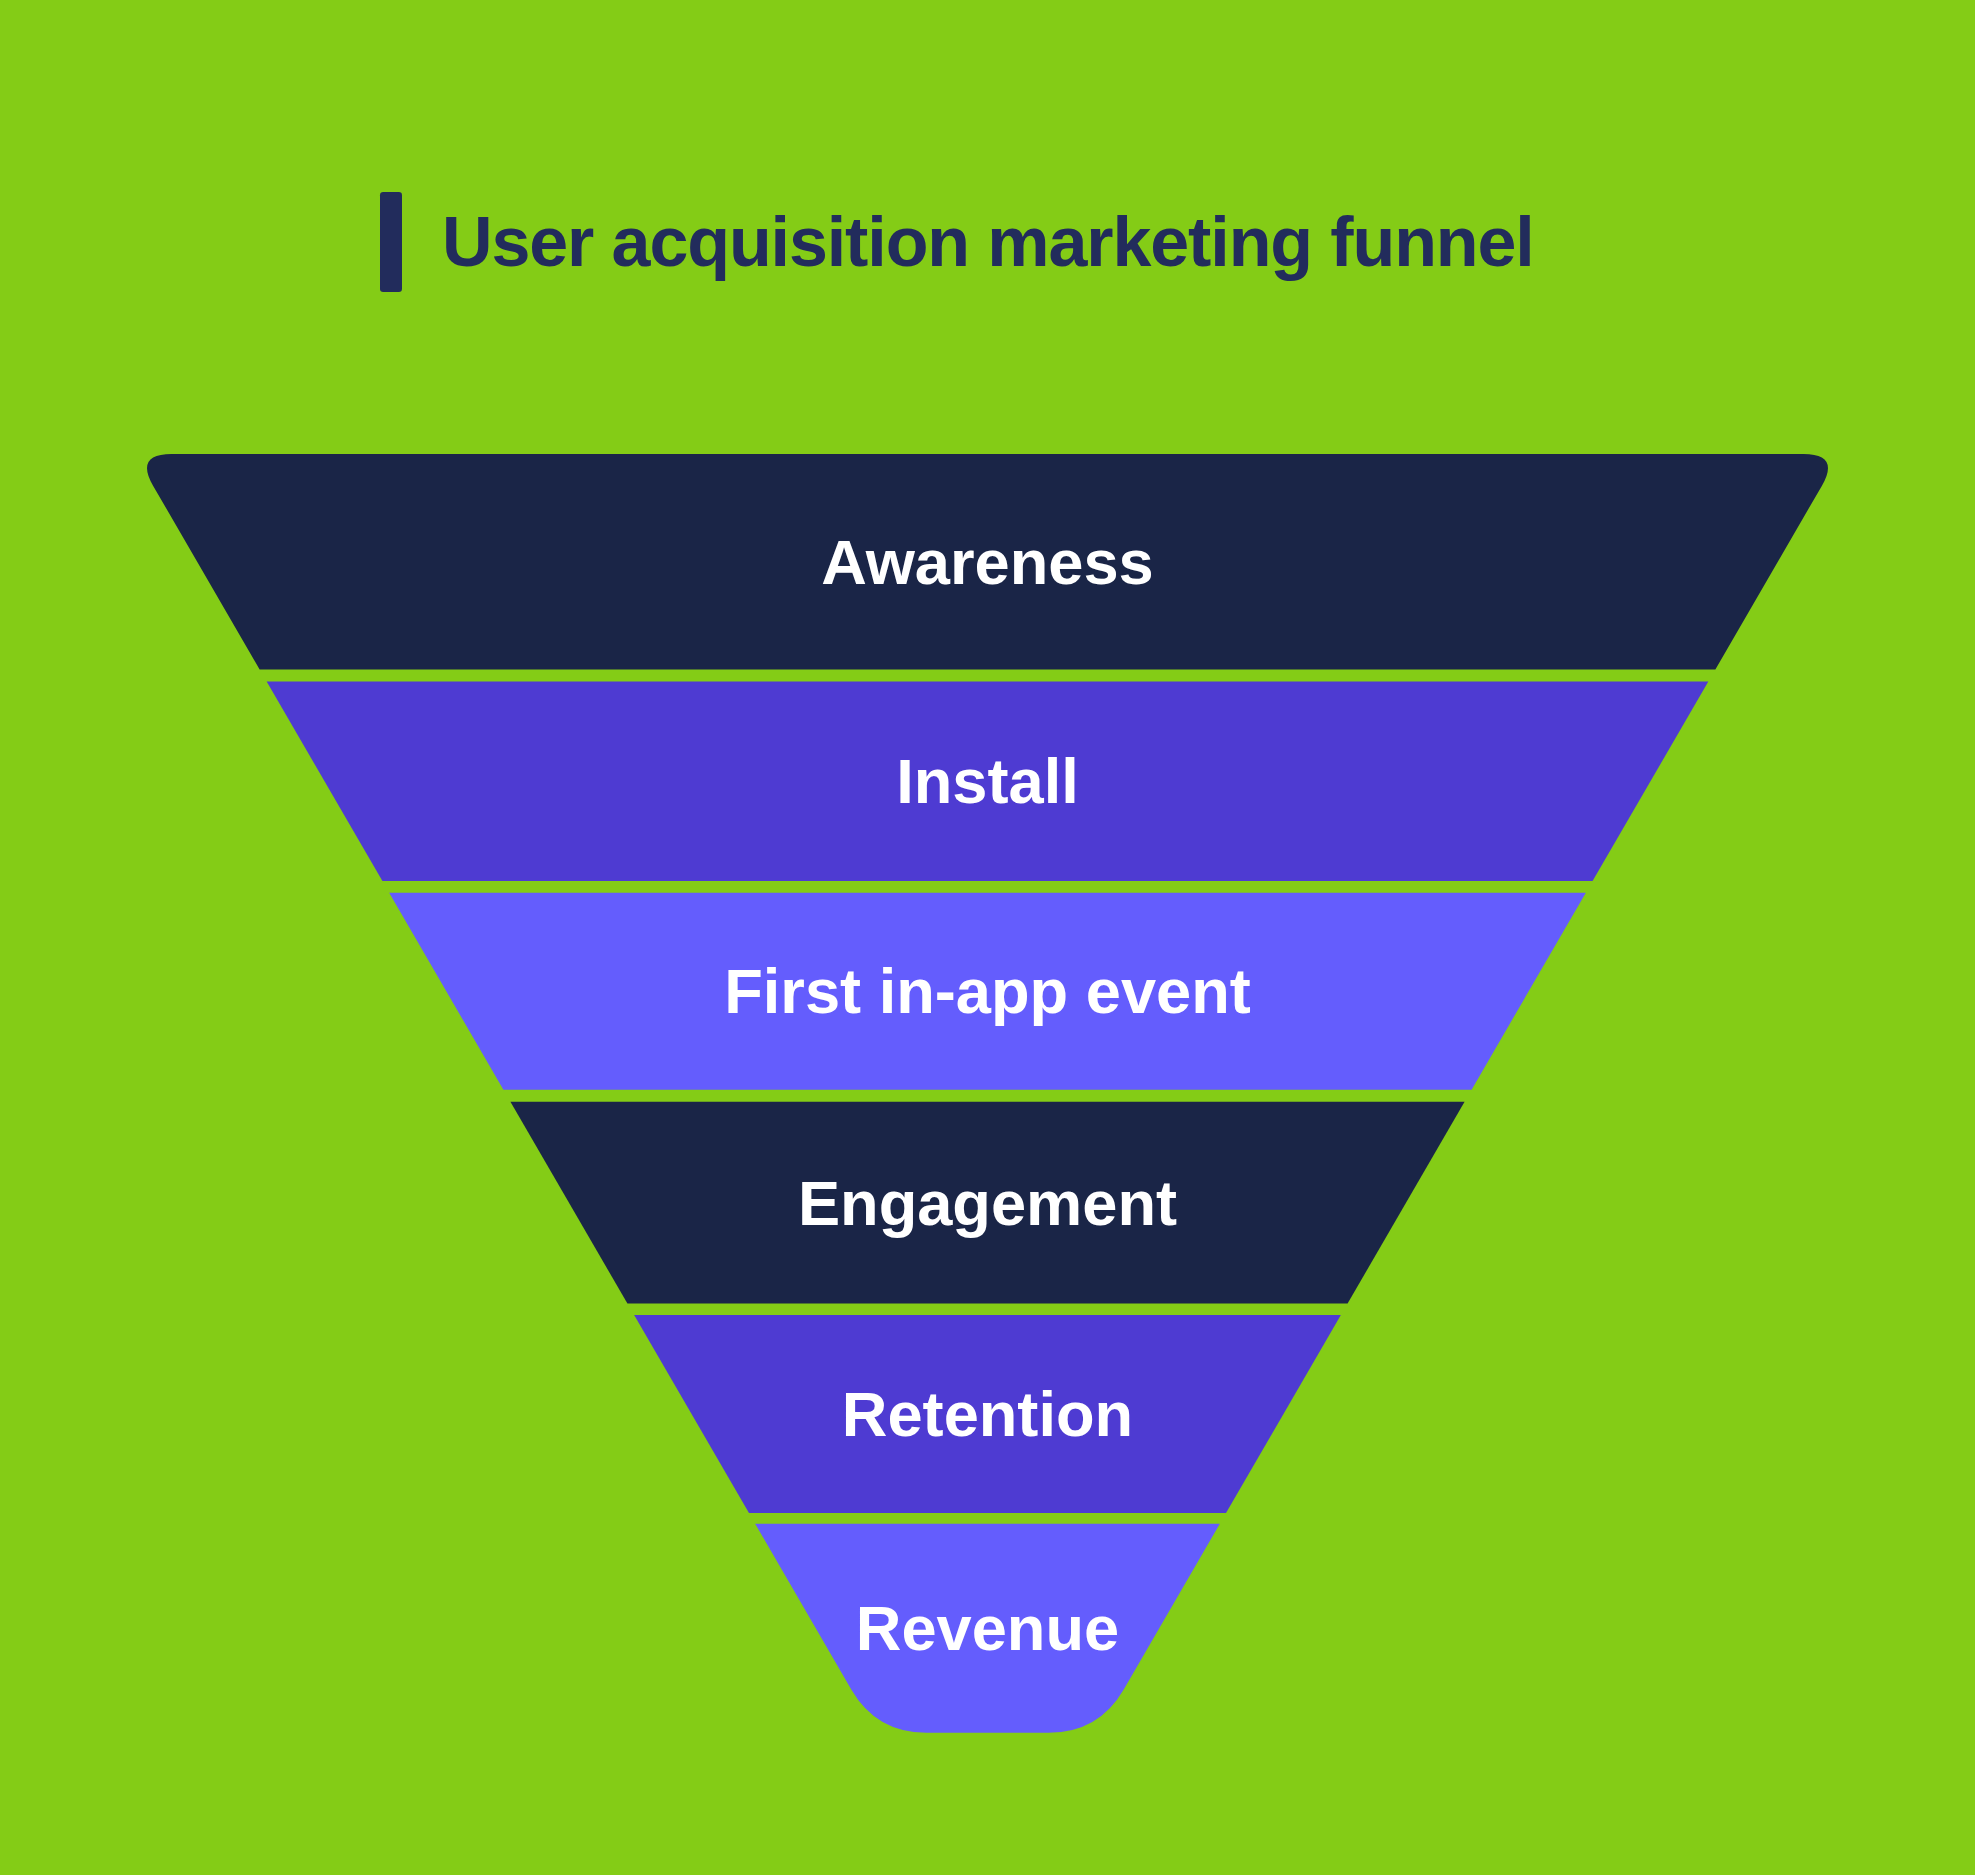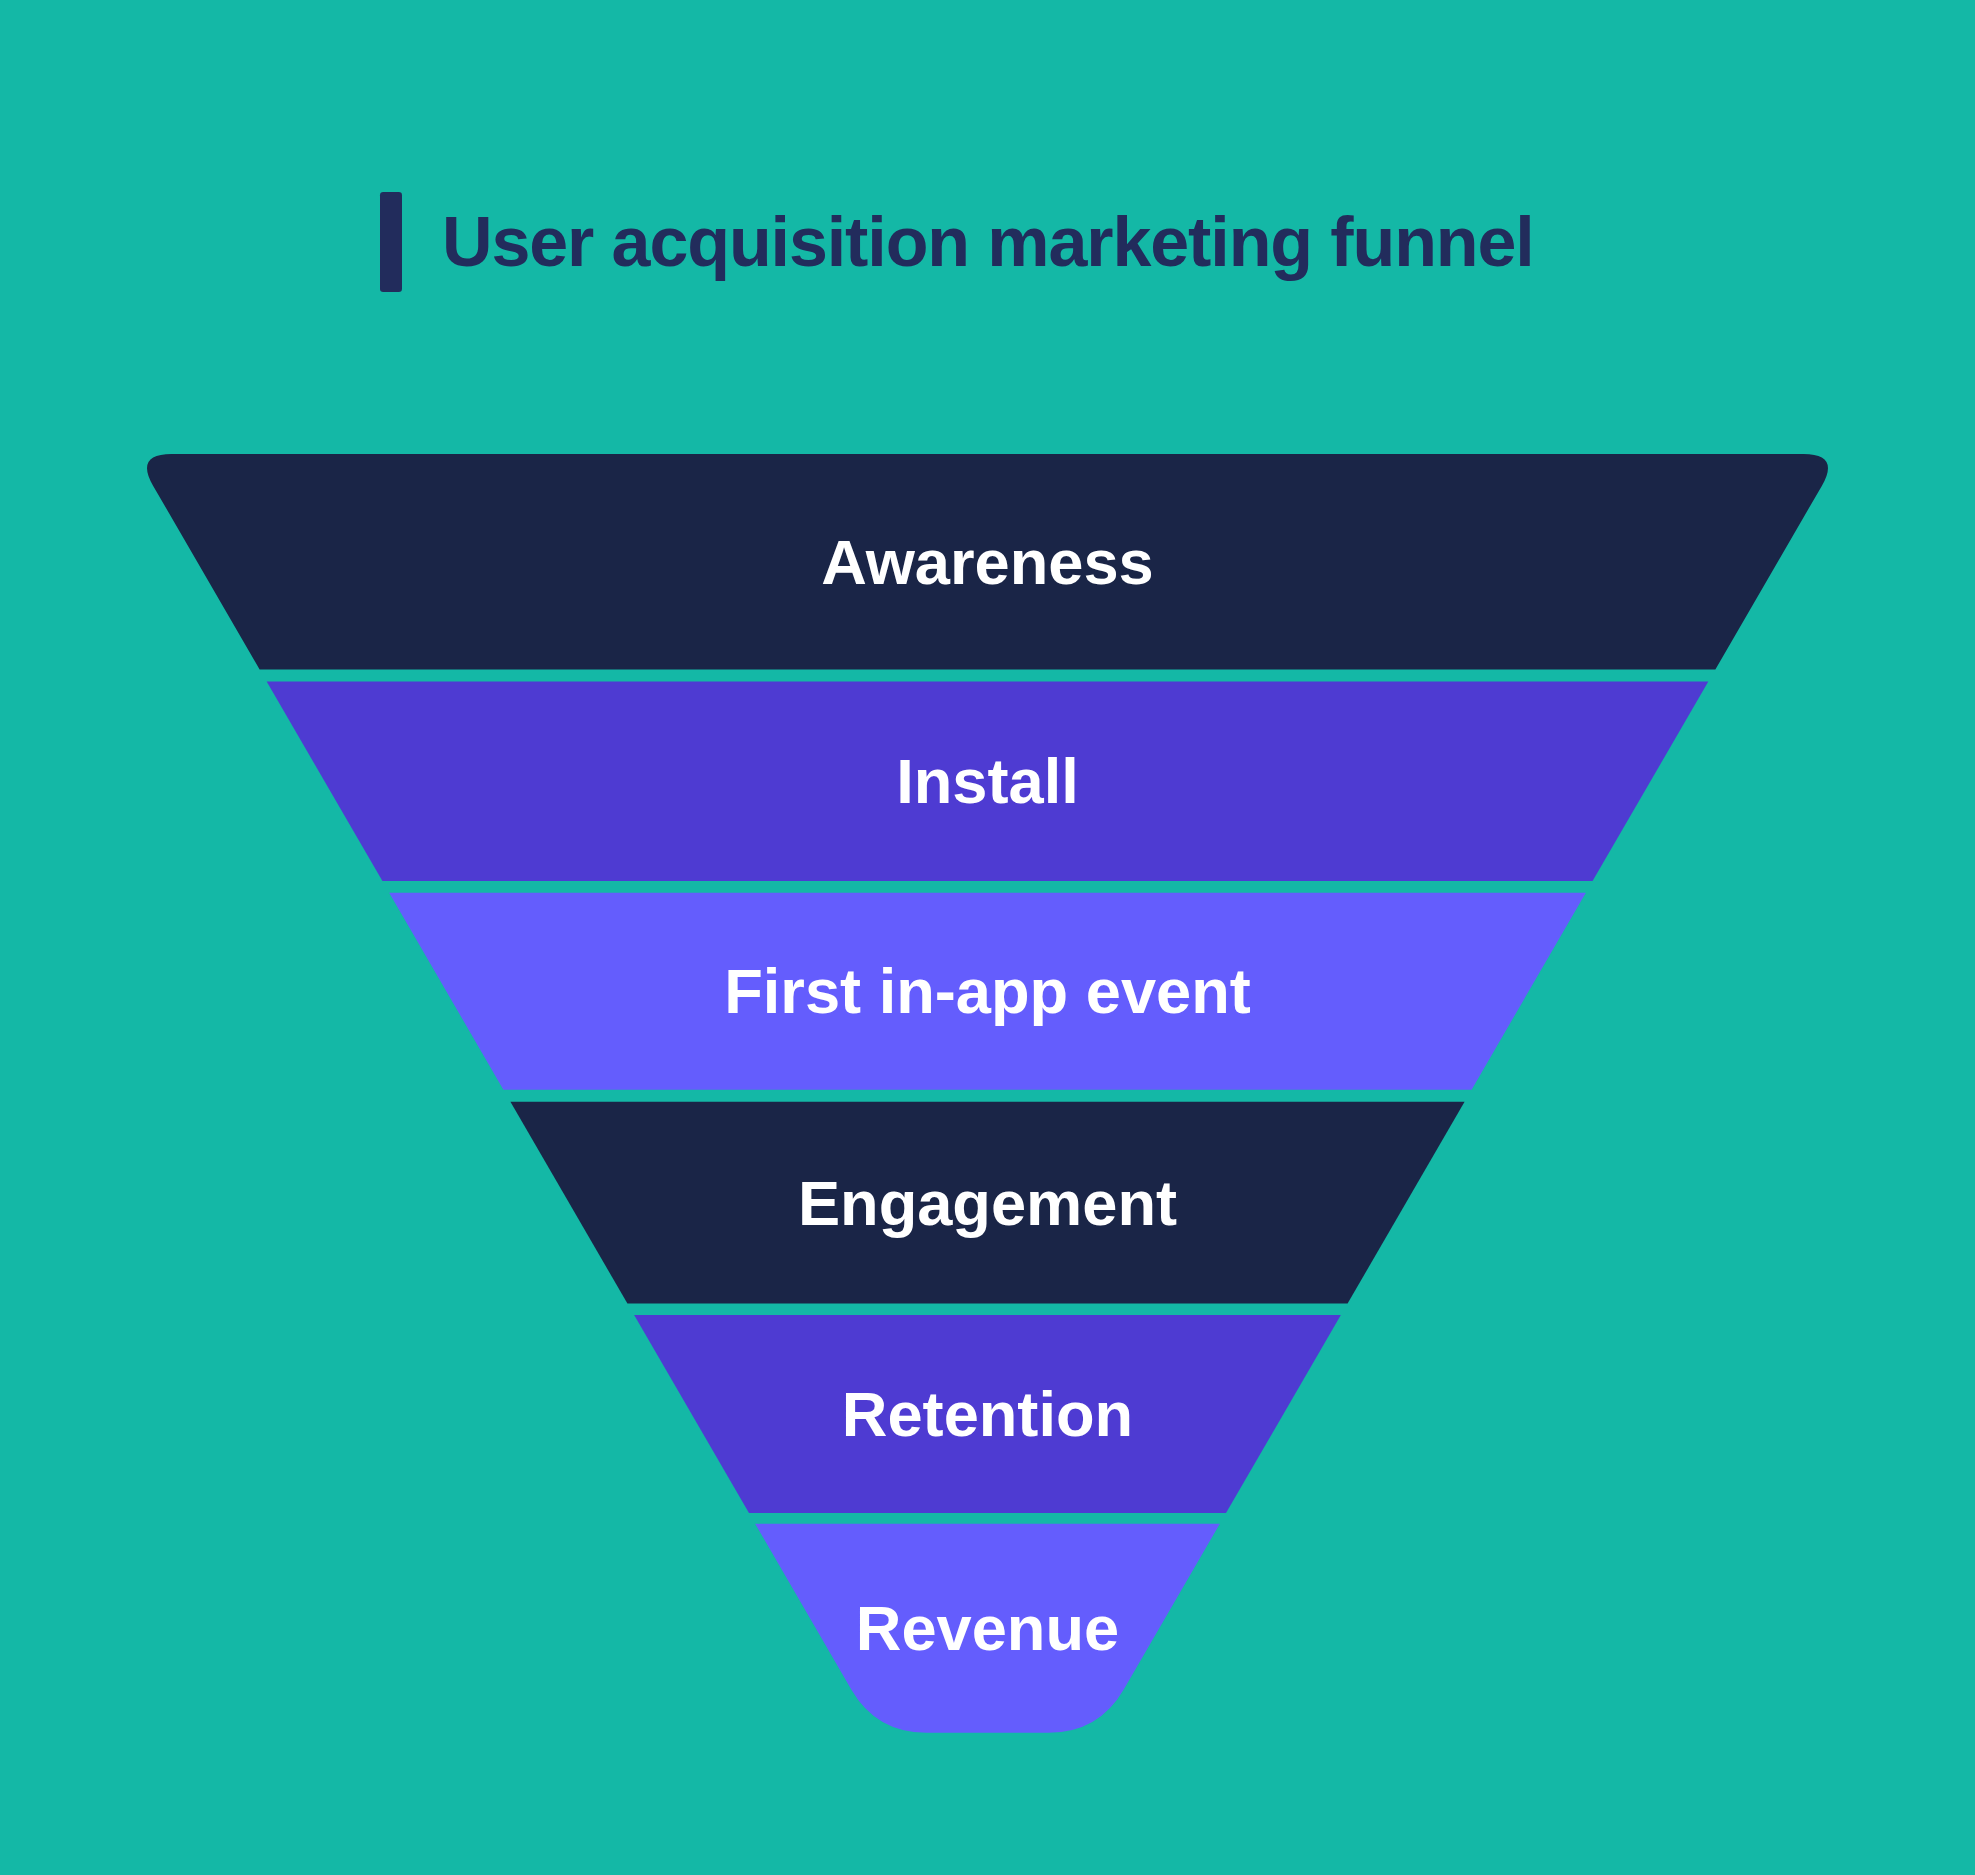--- a/index.html
+++ b/index.html
@@ -8,21 +8,21 @@
     background: #ffffff;
     width: 1975px;
     height: 1876px;
     overflow: hidden;
     font-family: "Liberation Sans", sans-serif;
   }
   .canvas {
     position: relative;
     width: 1975px;
     height: 1876px;
-    background: #14b8a6;
+    background: #84cc16;
   }
   .title-row {
     position: absolute;
     left: 380px;
     top: 192px;
     height: 100px;
     display: flex;
     align-items: center;
   }
   .accent-bar {

